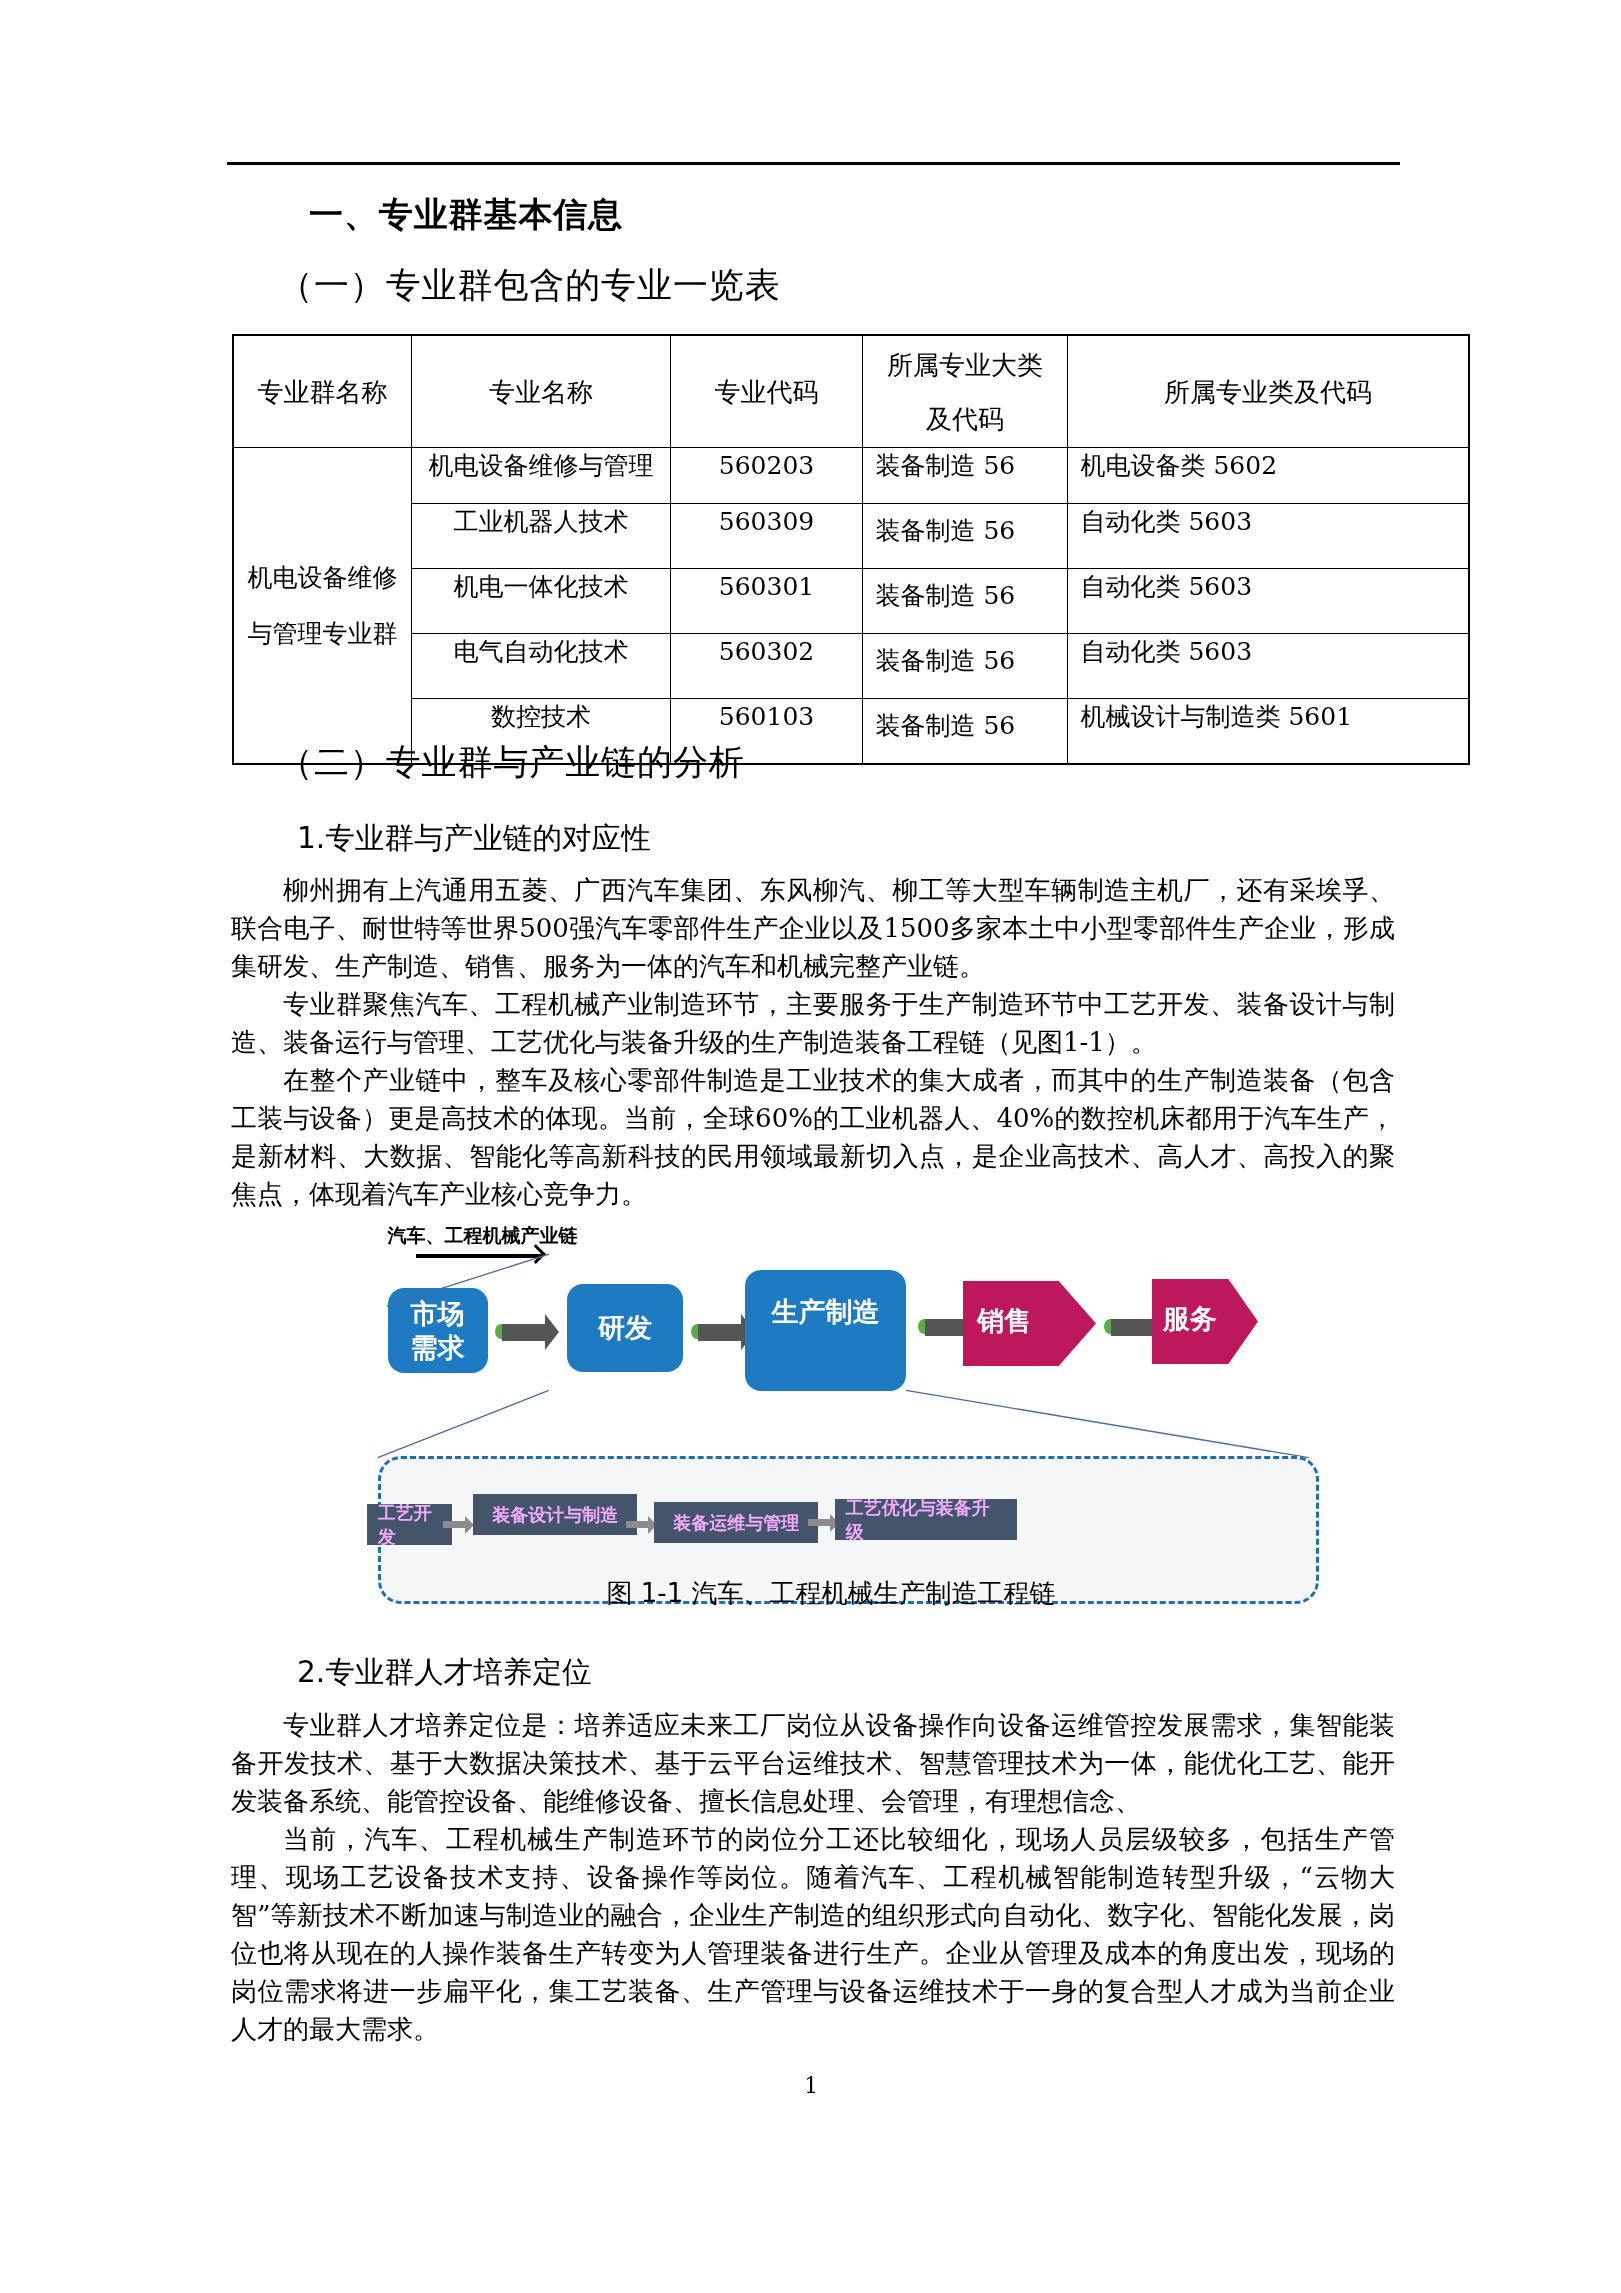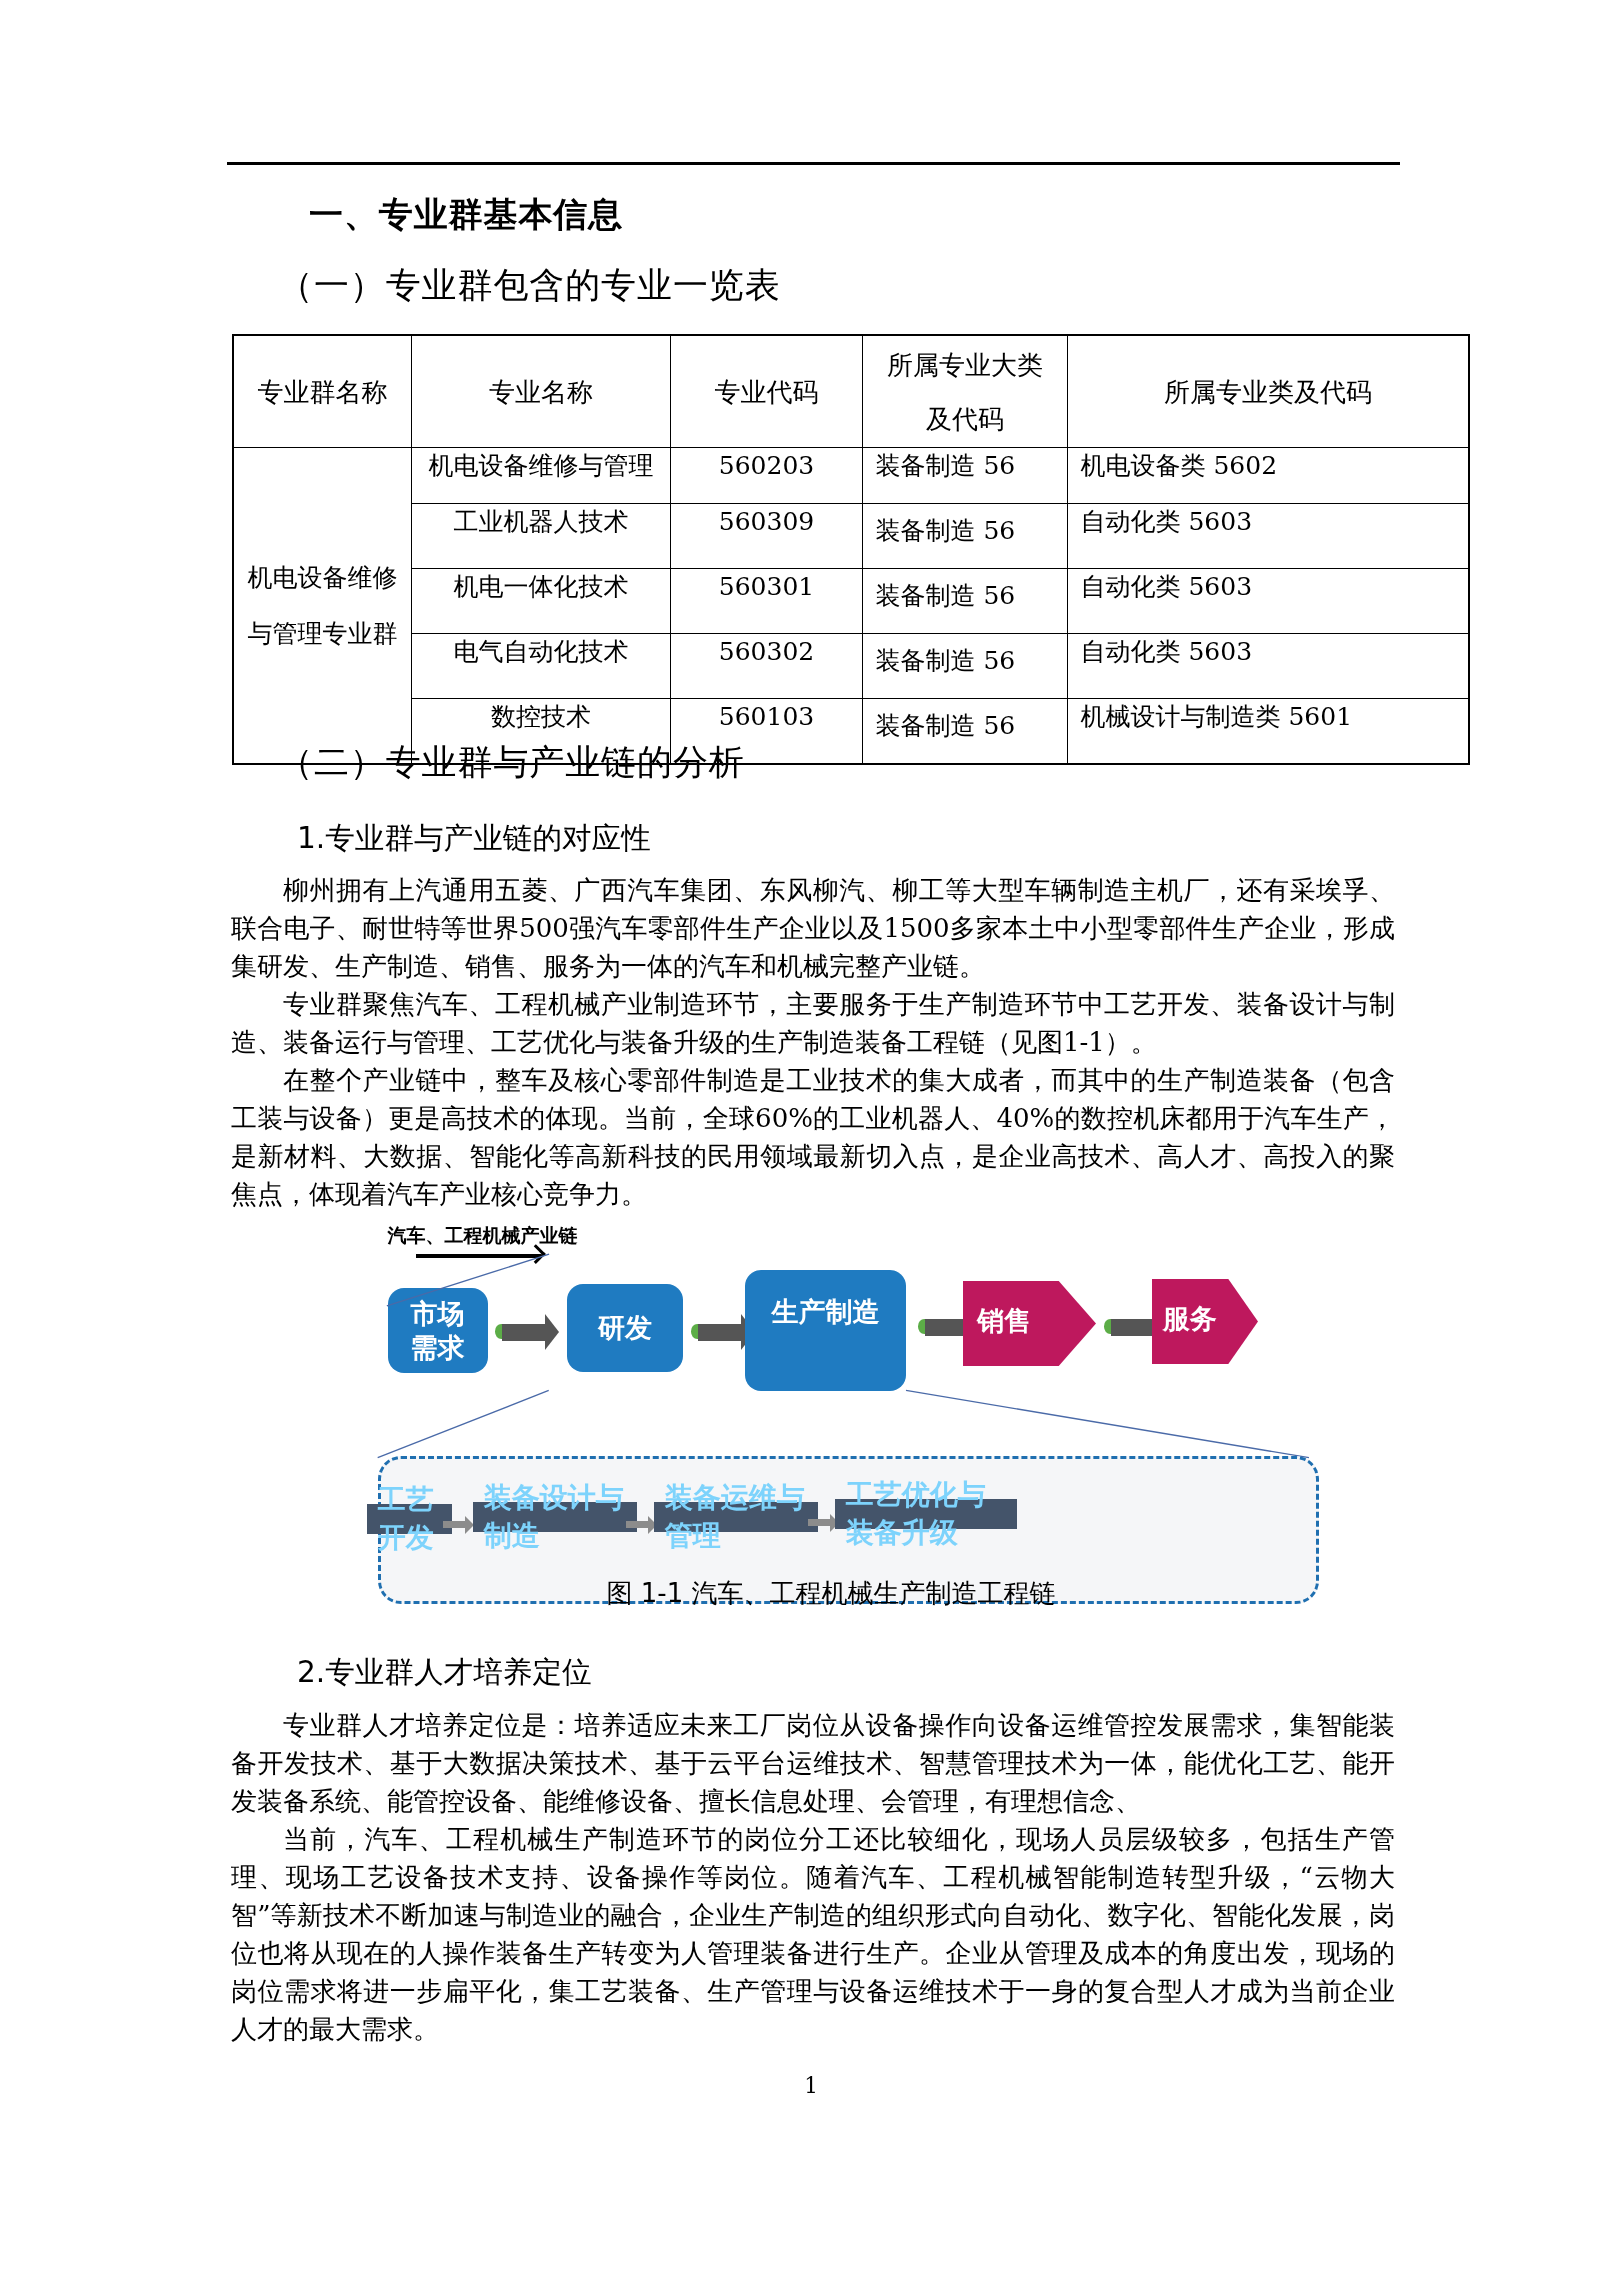--- a/index.html
+++ b/index.html
@@ -37,22 +37,22 @@
           clip-path: polygon(0 0, 72% 0, 100% 50%, 72% 100%, 0 100%);
           display: flex; align-items: flex-start; padding-top: 21.5px; box-sizing: border-box; }
   .conn { position: absolute; height: 25px; }
   .conn .dot { position: absolute; left: 0; top: 5.4px; width: 12.5px; height: 14.3px; border-radius: 50%; background: #5cad47; }
   .conn .shaft { position: absolute; left: 7.2px; top: 4.5px; width: 45px; height: 17px; background: #555; }
   .conn .head { position: absolute; left: 50px; top: -5.4px; width: 0; height: 0;
                 border-top: 18px solid transparent; border-bottom: 18px solid transparent; border-left: 14.3px solid #555; }
   .fan-line { position: absolute; height: 1.3px; background: #4a6aa8; transform-origin: 0 0; }
   .dashbox { position: absolute; left: 19.7px; top: 84px; width: 935px; height: 142px; border: 3.6px dashed #1f6fb0;
              border-radius: 23px; background: #f5f6f8; }
-  .sub { position: absolute; background: #44546a; color: #7dd3fc; font-weight: bold; font-size: 28px;
-         display: flex; align-items: center; justify-content: center; height: 30px; }
+  .sub { position: absolute; background: #44546a; color: #f0abfc; font-weight: bold; font-size: 18px;
+         display: flex; align-items: center; justify-content: center; height: 41px; }
   .sub-arrow { position: absolute; height: 7.2px; width: 21.5px; background: #8c8c8c; }
   .sub-arrow::after { content: ""; position: absolute; right: -9px; top: -5.4px; border-top: 9px solid transparent;
                       border-bottom: 9px solid transparent; border-left: 9px solid #8c8c8c; }
   .eng-label { position: absolute; left: 0; width: 985px; top: 288px; text-align: center; font-size: 18px; font-weight: bold; }
   .caption { position: absolute; left: 0; width: 1622px; top: 1572px; text-align: center; font-size: 26px; margin-left: 20px; }
   .page-num { position: absolute; left: 0; width: 1622px; top: 2073px; text-align: center; font-size: 21.5px;
               font-family: "DejaVu Serif", "Liberation Serif", serif; }
 </style>
 </head>
 <body>
@@ -174,21 +174,21 @@
   <svg style="position:absolute; left:0; top:161px;" width="985" height="90" viewBox="0 0 1100 100">
     <line x1="213" y1="17" x2="22" y2="92" stroke="#4a6aa8" stroke-width="1.5"></line>
     <line x1="612" y1="17" x2="1062" y2="92" stroke="#4a6aa8" stroke-width="1.5"></line>
   </svg>
 
   <div class="dashbox" style="top:242px; height:142px;"></div>
   <div class="sub" style="left:9px; top:290px; width:64px; padding:0 10.7px;">
     <span>工艺开发</span>
   </div>
   <div class="sub-arrow" style="left:85px; top:307px;"></div>
-  <div class="sub" style="left:115px; top:288px; width:143px; padding:0 10.7px;">
+  <div class="sub" style="left:115px; top:280px; width:143px; padding:0 10.7px;">
     <span>装备设计与制造</span>
   </div>
   <div class="sub-arrow" style="left:268px; top:307px;"></div>
   <div class="sub" style="left:296px; top:288px; width:143px; padding:0 10.7px;">
     <span>装备运维与管理</span>
   </div>
   <div class="sub-arrow" style="left:450px; top:305px;"></div>
   <div class="sub" style="left:477px; top:285px; width:161px; padding:0 10.7px;">
     <span>工艺优化与装备升级</span>
   </div>

